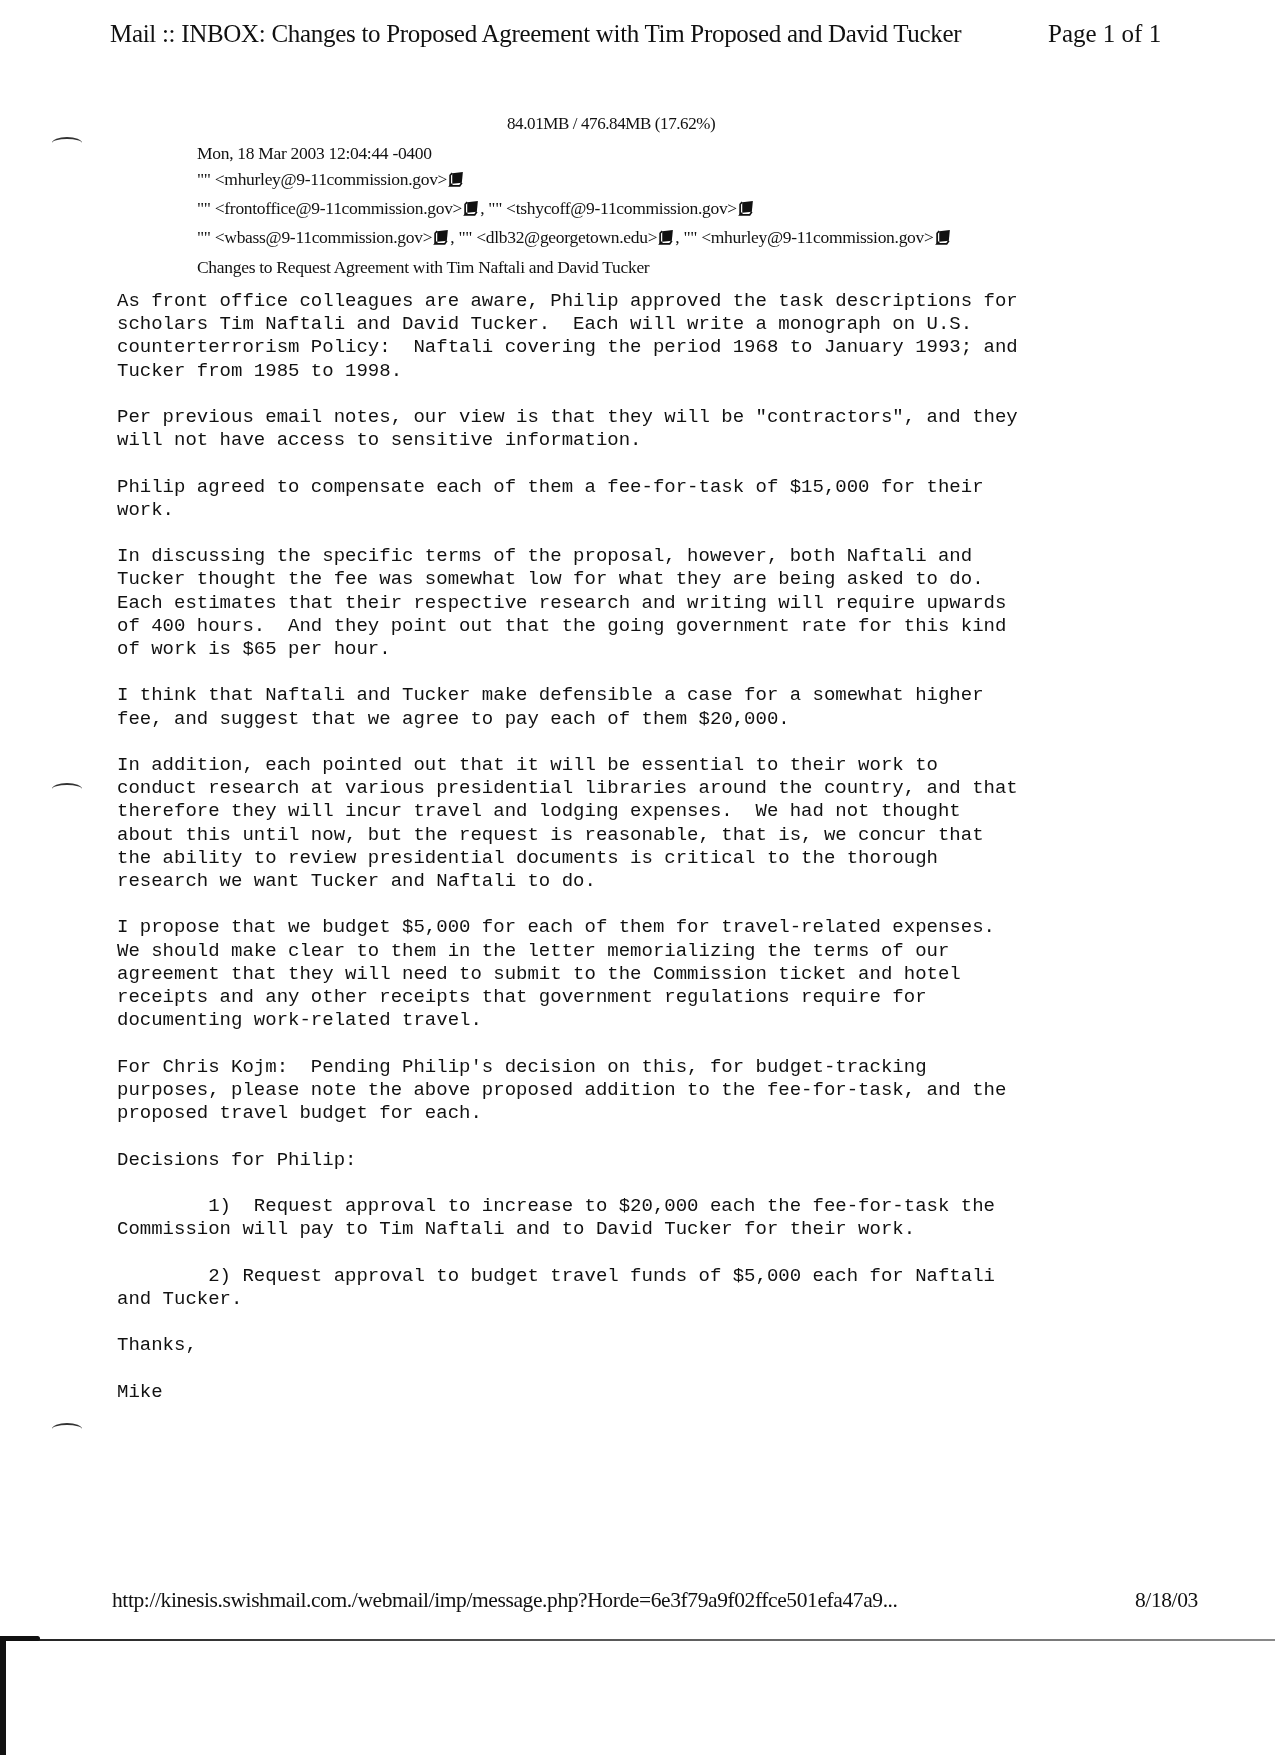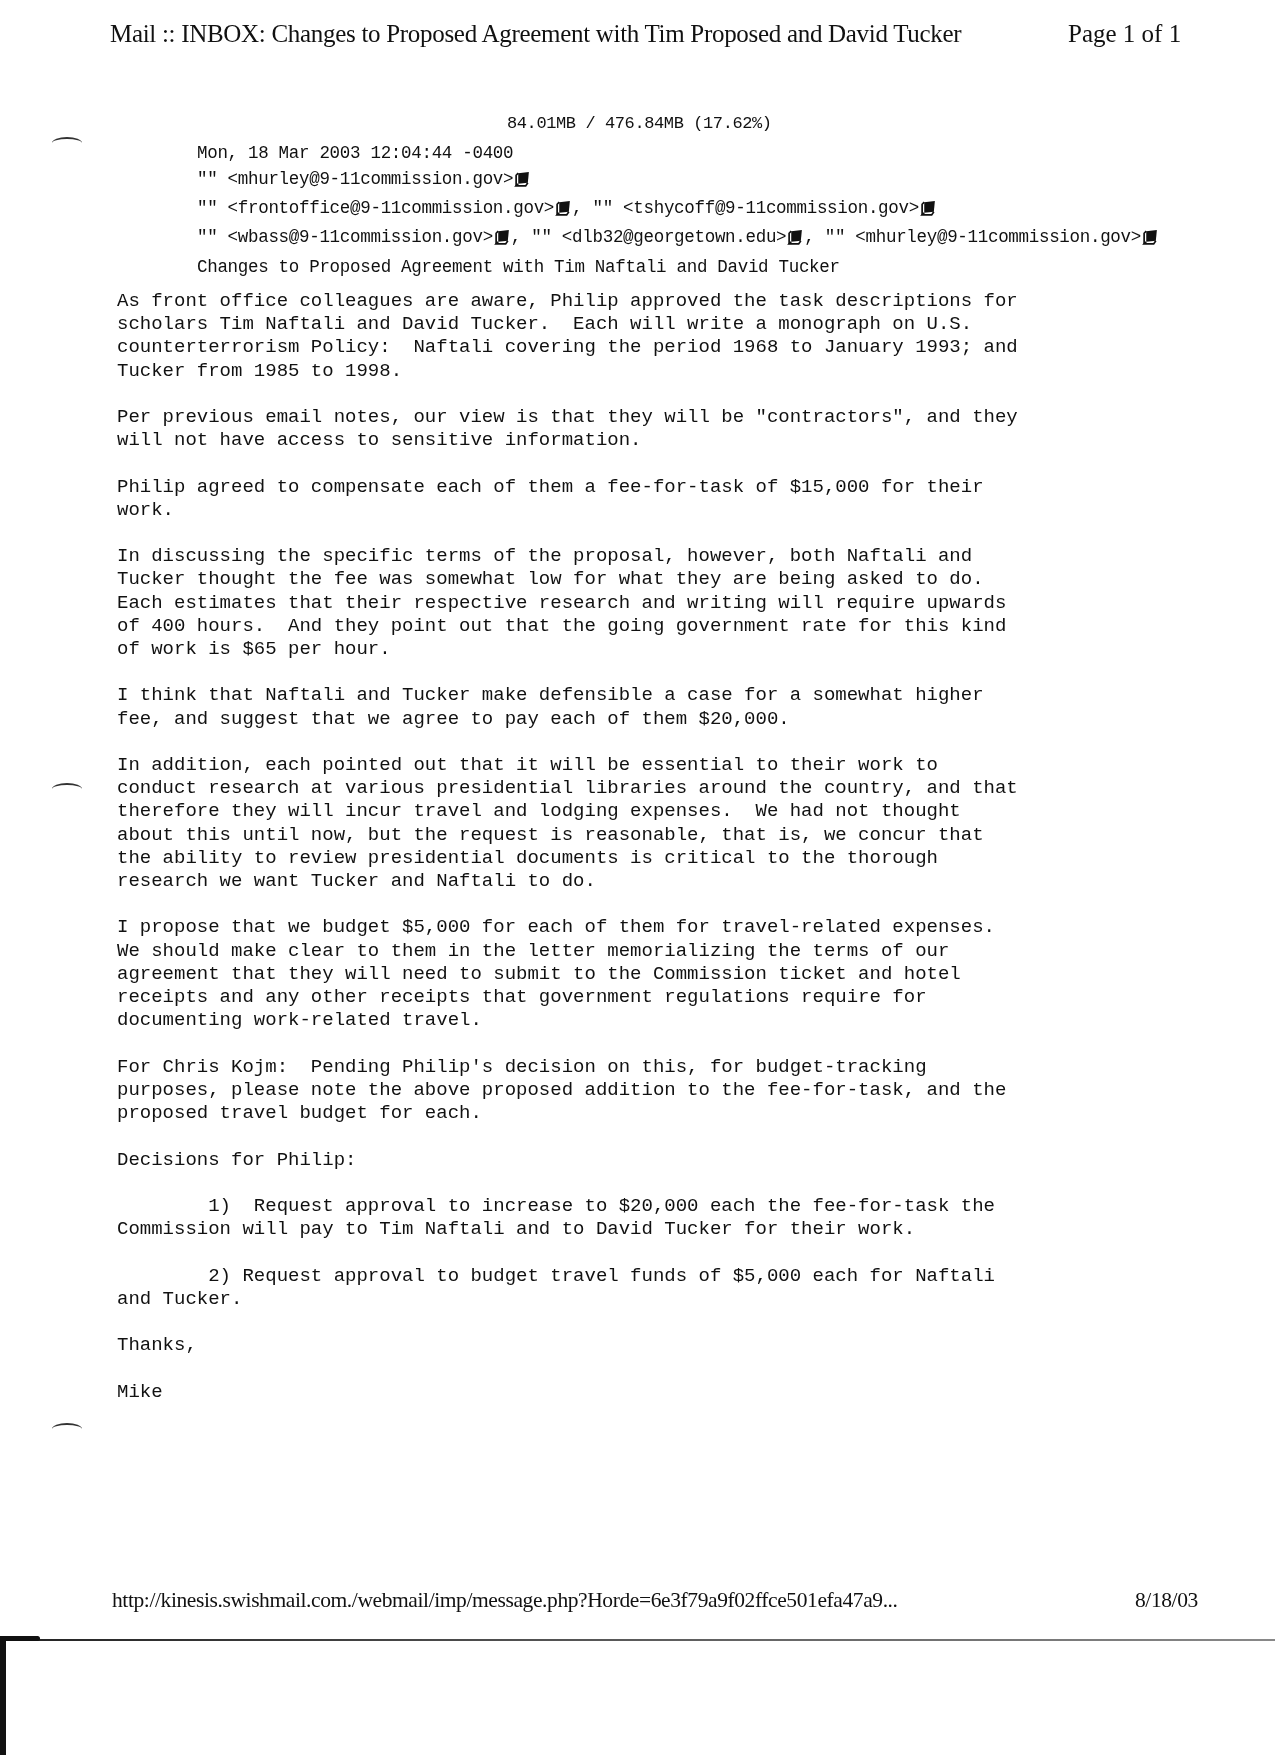--- a/index.html
+++ b/index.html
@@ -1,23 +1,23 @@
 <!DOCTYPE html>
 <html><head>
 <meta charset="utf-8">
 <style>
   html, body { margin: 0; padding: 0; background: #ffffff; }
   body { width: 1275px; height: 1755px; position: relative; overflow: hidden; color: #111; }
   .abs { position: absolute; white-space: pre; }
   .serif { font-family: "Liberation Serif", "DejaVu Serif", serif; }
-  .sans { font-family: Liberation Mono, monospace; }
+  .sans { font-family: Liberation Serif, serif; }
   .mono { font-family: "Liberation Mono", "DejaVu Sans Mono", monospace; }
 
   #print-title { left: 110px; top: 20px; font-size: 25px; letter-spacing: -0.3px; }
-  #print-page { left: 1048px; top: 20px; font-size: 25px; margin-left: 20px; }
+  #print-page { left: 1048px; top: 20px; font-size: 25px; }
 
   #quota { left: 507px; top: 114px; font-size: 17px; letter-spacing: -0.4px; }
 
   .hdr-row { position: absolute; left: 0; height: 24px; font-size: 17.5px; letter-spacing: -0.3px; white-space: nowrap; }
   .hdr-value { position: absolute; left: 197px; display: flex; align-items: center; }
   .addr-icon { display: inline-block; width: 17px; height: 17px; margin-left: 1px; vertical-align: middle; }
   .sep { white-space: pre; }
 
   #body-text { left: 117px; top: 290px; font-size: 19px; line-height: 23.2px; }
 
@@ -99,21 +99,21 @@
     <svg class="addr-icon" viewBox="0 0 16 16">
         <path d="M4 2 L14 1 L13 11 L4 12 Z" fill="#111"></path>
         <path d="M4 12 L2 14 L11 14 L13 11" fill="none" stroke="#111" stroke-width="1.6"></path>
         <path d="M4 2 L2 4 L2 14" fill="none" stroke="#111" stroke-width="1.6"></path>
       </svg>
   </span>
 </div>
 
 <div class="hdr-row sans" style="top:257px;">
 
-  <span class="hdr-value">Changes to Proposed Agreement with Tim Naftali and David Tucker</span>
+  <span class="hdr-value">Changes to Request Agreement with Tim Naftali and David Tucker</span>
 </div>
 
 <div id="body-text" class="abs mono">As front office colleagues are aware, Philip approved the task descriptions for
 scholars Tim Naftali and David Tucker.  Each will write a monograph on U.S.
 counterterrorism Policy:  Naftali covering the period 1968 to January 1993; and
 Tucker from 1985 to 1998.
 
 Per previous email notes, our view is that they will be "contractors", and they
 will not have access to sensitive information.
 

